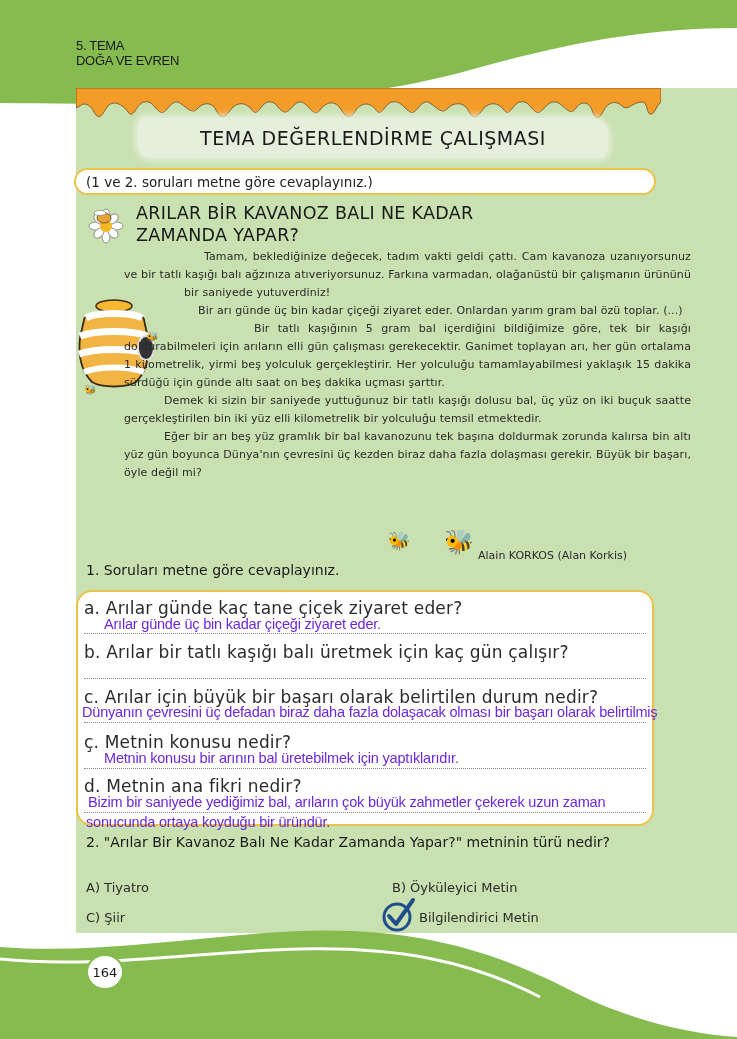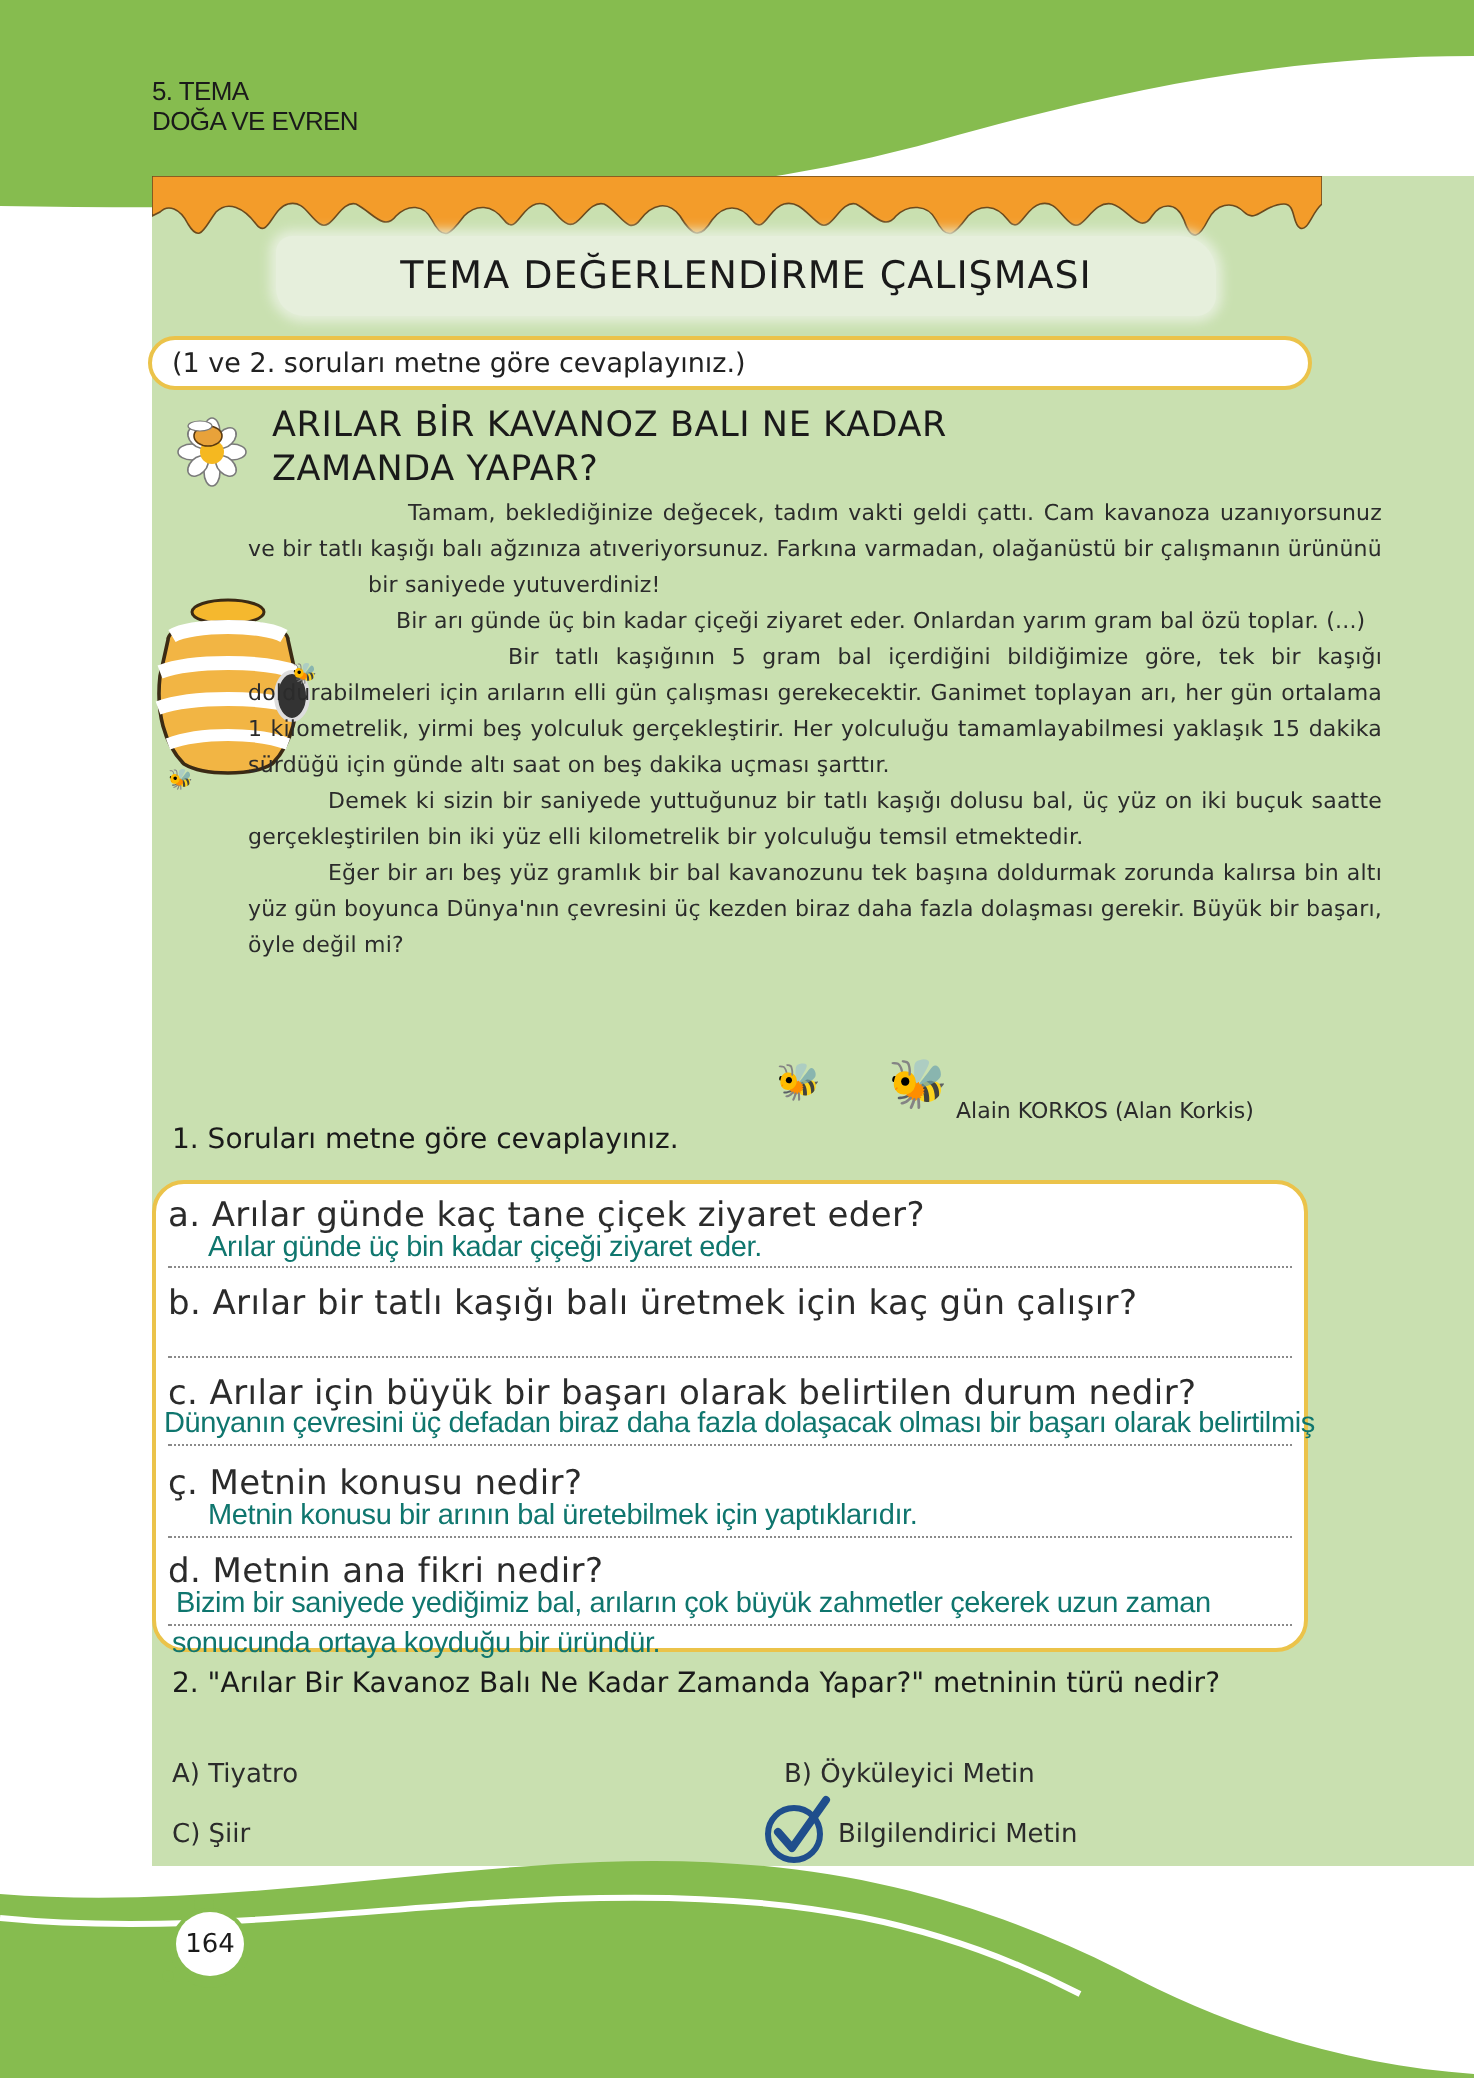--- a/index.html
+++ b/index.html
@@ -21,21 +21,21 @@
   .story { position:absolute; left:8px; top:160px; width:567px; font-size:11px; line-height:18px; color:#2b2b2b; text-align:justify; letter-spacing:0.1px;margin-left:40px; }
   .story p { margin:0; }
   .indent { text-indent:40px; }
   .author { position:absolute; left:402px; top:461px; font-size:11px; color:#2b2b2b; }
   .bee-a { position:absolute; left:312px; top:442px; width:24px; height:26px; }
   .bee-b { position:absolute; left:368px; top:440px; width:34px; height:30px; }
   .q1-heading { position:absolute; left:10px; top:474px; font-size:14px; color:#1a1a1a; }
   .answer-box { position:absolute; left:0px; top:502px; width:578px; height:236px; background:#ffffff; border:2px solid #ebc34a; border-radius:16px; box-sizing:border-box; }
   .q { position:absolute; left:6px; font-size:17px; color:#2b2b2b; letter-spacing:0.2px; white-space:nowrap; }
   .dots { position:absolute; left:6px; width:562px; border-bottom:1.5px dotted #8a8a8a; height:0; }
-  .ans { position:absolute; font-family:"Liberation Sans", sans-serif; font-size:14.5px; color:#0f766e; white-space:nowrap; letter-spacing:-0.2px; }
+  .ans { position:absolute; font-family:"Liberation Sans", sans-serif; font-size:14.5px; color:#6d28d9; white-space:nowrap; letter-spacing:-0.2px; }
   .q2 { position:absolute; left:10px; top:744px; width:560px; font-size:14px; line-height:21px; color:#1a1a1a; }
   .opt { position:absolute; font-size:13px; color:#2b2b2b; }
   .check { position:absolute; left:305px; top:808px; width:36px; height:36px; }
   .page-num-wrap { position:absolute; left:80px; top:948px; width:50px; height:50px; }
   .page-num { position:absolute; left:88px; top:956px; width:34px; height:32px; background:#ffffff; border-radius:50%; display:flex; align-items:center; justify-content:center; font-size:13px; color:#1a1a1a; }
 </style>
 </head>
 <body>
 
 <svg class="top-wave" viewBox="0 0 737 110" preserveAspectRatio="none">

